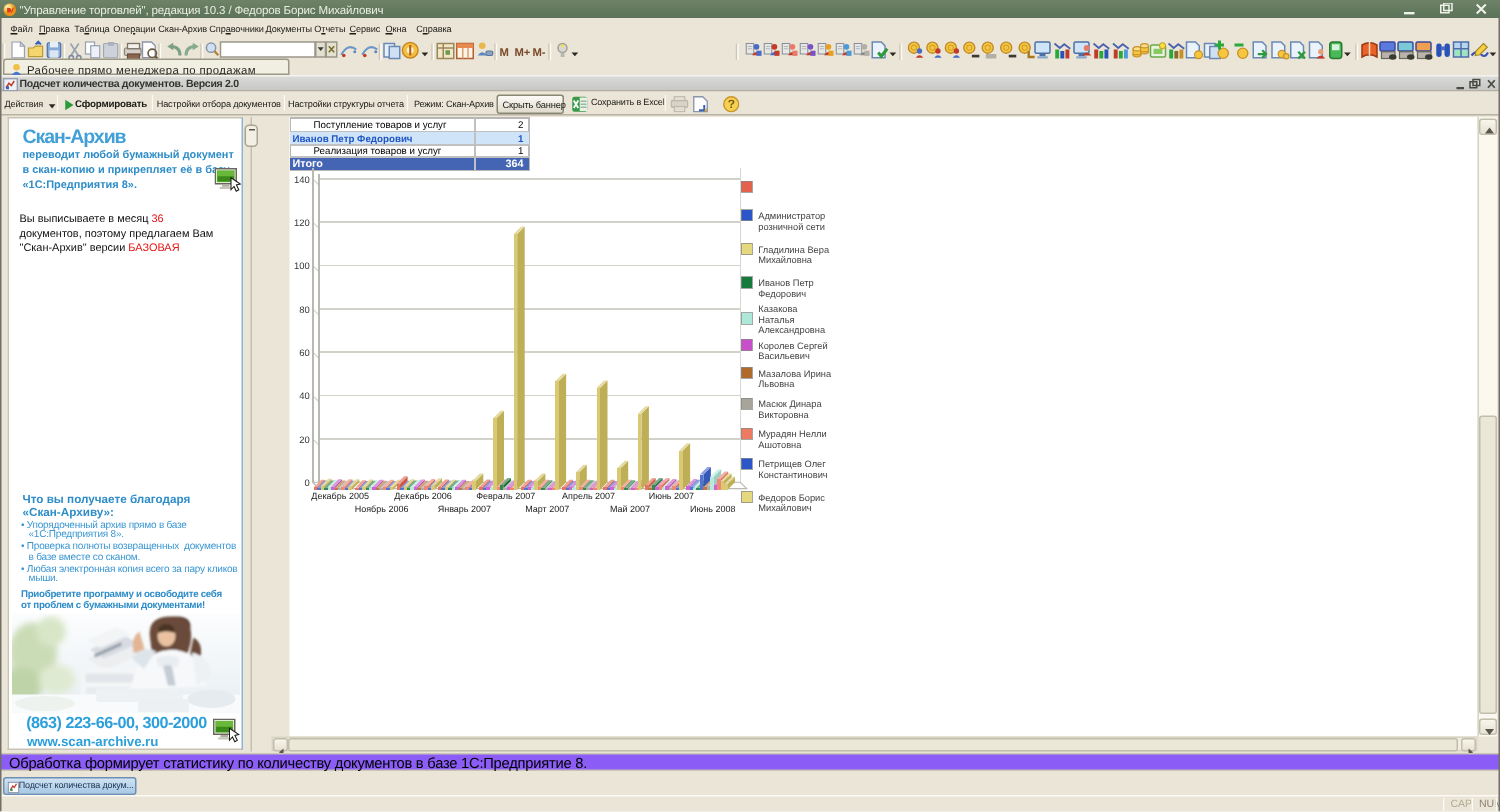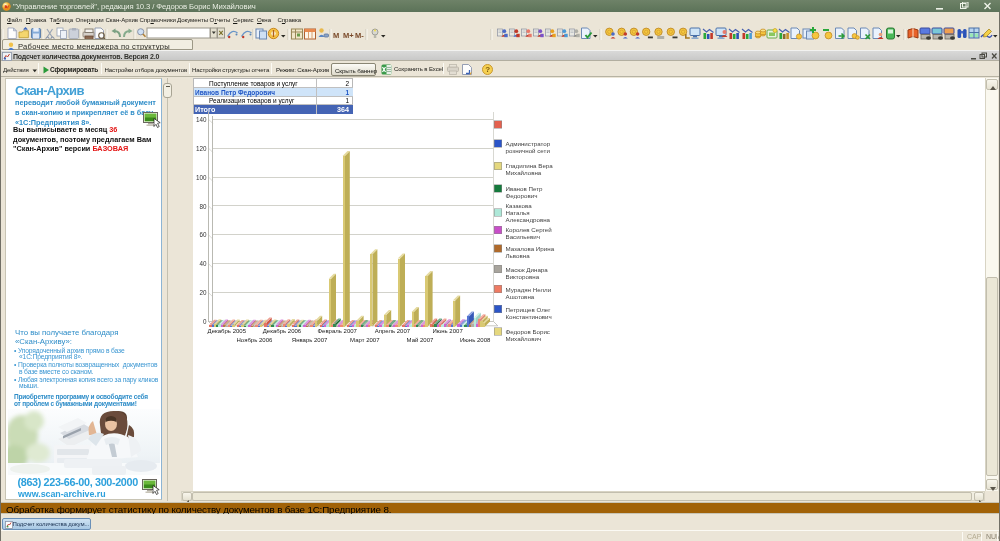--- a/index.html
+++ b/index.html
@@ -15,35 +15,35 @@
 #tab1{left:2px;top:39px;width:191px;height:11px;background:#f1eee2;border:1px solid #9c9886;border-radius:2px 2px 0 0}
 #tab1 .txt{position:absolute;left:15px;top:1.5px;font-size:7.6px;color:#2a2a24;white-space:nowrap;letter-spacing:0.25px}
 #caption{left:0;top:50px;width:1000px;height:11px;background:linear-gradient(180deg,#d9d9d8 0%,#cfcfce 60%,#c8c8c7 100%);border-top:1px solid #f2f2f0;border-bottom:1px solid #b2aea0}
 #caption .txt{position:absolute;left:13px;top:1.5px;font-size:7px;font-weight:bold;color:#33332e;white-space:nowrap;letter-spacing:-0.2px}
 #rtoolbar{left:0;top:61px;width:1000px;height:16px;background:#ebe5d7;border-bottom:1px solid #b7b3a3}
 #rtoolbar .it{position:absolute;top:4.5px;font-size:6.1px;color:#1a1a16;white-space:nowrap;letter-spacing:-0.12px}
 #rtoolbar .sp{position:absolute;top:2px;height:11px;width:1px;background:#cbc7b8;border-right:1px solid #fbfaf4}
 #banner{left:5px;top:78px;width:157px;height:422px;background:#fff;border:1px solid #c8c4b4;border-right:1px solid #8cb4d4}
 #banner .h1{position:absolute;left:9px;top:4px;font-size:13px;color:#42a0d6;font-weight:bold;letter-spacing:-0.7px}
 #banner .p1{position:absolute;left:9px;top:19px;font-size:7.3px;line-height:9.9px;font-weight:bold;color:#2e8dc8;white-space:nowrap}
-#banner .p2{position:absolute;left:7px;top:46px;font-size:7.3px;line-height:9.5px;font-weight:bold;color:#111;white-space:nowrap}
+#banner .p2{position:absolute;left:7px;top:62px;font-size:7.3px;line-height:9.5px;font-weight:normal;color:#111;white-space:nowrap}
 #banner .p2 .r{color:#e31515}
-#banner .h2{position:absolute;left:9px;top:249px;font-size:7.8px;line-height:9px;font-weight:normal;color:#2e8dc8;white-space:nowrap}
+#banner .h2{position:absolute;left:9px;top:249px;font-size:7.8px;line-height:9px;font-weight:bold;color:#2e8dc8;white-space:nowrap}
 #banner .ul{position:absolute;left:8px;top:269px;font-size:6.7px;line-height:6.4px;color:#3a96d2;letter-spacing:-0.15px}
 #banner .ul div{margin-bottom:1.6px;white-space:nowrap}
 #banner .p3{position:absolute;left:8px;top:314px;font-size:6.5px;line-height:7px;font-weight:bold;color:#2e8dc8;white-space:nowrap;letter-spacing:-0.2px}
 #banner .phone{position:absolute;left:11.5px;top:397px;font-size:10.8px;font-weight:bold;color:#2da0dc;letter-spacing:-0.35px;white-space:nowrap}
 #banner .url{position:absolute;left:12px;top:410px;font-size:8.9px;color:#2da0dc;letter-spacing:-0.05px;font-weight:bold}
 #split{left:167px;top:78px;width:1px;height:423px;background:#c4c0b0}
 #splith{left:163px;top:83px;width:9px;height:15px;background:#f2efe3;border:1px solid #a8a494;border-radius:3px}
 #report{left:193px;top:78px;width:792px;height:413px;background:#fff}
 #vsb{left:985px;top:78px;width:13px;height:413px;background:#faf8ef;border-left:1px solid #d8d4c4}
 #hsb{left:181px;top:491px;width:804px;height:10px;background:#f1eee1;border:1px solid #d8d4c4}
 .sbtn{position:absolute;background:linear-gradient(180deg,#f8f6ec,#e6e2d2);border:1px solid #c2beae;border-radius:2px}
-#hint{left:0;top:502px;width:1000px;height:12px;background:#a16207;border-top:1px solid #c8c4b4;border-bottom:1px solid #c8c4b4}
+#hint{left:0;top:502px;width:1000px;height:12px;background:#8b5cf6;border-top:1px solid #c8c4b4;border-bottom:1px solid #c8c4b4}
 #hint .txt{position:absolute;left:6px;top:0.5px;font-size:9.8px;color:#000;letter-spacing:-0.15px}
 #taskrow{left:0;top:514px;width:1000px;height:16px;background:#ebe5d7}
 #taskbtn{left:2px;top:518px;width:89px;height:12px;background:linear-gradient(180deg,#cfe3f3,#a8c8e4);border:1px solid #6a90b8;border-radius:2px}
 #taskbtn .txt{position:absolute;left:9.5px;top:2px;font-size:6px;color:#1a3050;white-space:nowrap;letter-spacing:-0.1px}
 #statusbar{left:0;top:530px;width:1000px;height:11px;background:#ebe5d7;border-top:1px solid #fbfaf4}
 #statusbar .cell{position:absolute;top:1.5px;font-size:7px;color:#b3ab90}
 #framel{left:0;top:12px;width:1px;height:529px;background:#716f66}
 #framer{left:999px;top:12px;width:1px;height:529px;background:#716f66}
 </style></head>
 <body>
@@ -313,21 +313,21 @@
 <path d="M981 11 q3 -4 6 -1 t5 -1" stroke="#3a52b0" stroke-width="1.4" fill="none"></path>
     <path d="M989 3 l2.5 2.5 l-5 5 l-3 0.5 l0.5 -3 z" fill="#f4d048" stroke="#a88820" stroke-width="0.8"></path>
 <path d="M993 9 h4.5 l-2.25 2.5 z" fill="#2a2a24"></path>
 </svg>
 <div class="abs" id="tabrow"></div>
 <div class="abs" id="tab1">
   <svg class="abs" style="left:4px;top:1.5px" width="9" height="9">
       <circle cx="4" cy="2.8" r="2.2" fill="#f0c048"></circle>
       <path d="M0.5 8.5 q3.5 -5.5 7 0 z" fill="#4a78c8"></path>
     </svg>
-  <span class="txt">Рабочее место менеджера по структуры</span>
+  <span class="txt">Рабочее прямо менеджера по продажам</span>
 </div>
 <div class="abs" id="caption">
   <svg class="abs" style="left:2px;top:1px" width="10" height="9">
       <rect x="0.5" y="0.5" width="9" height="8" fill="#eef2f6" stroke="#8a94a8" stroke-width="0.8"></rect>
       <path d="M2 6.5 l2 -3 l1.5 1.5 l2 -3" stroke="#c23a2a" stroke-width="1" fill="none"></path>
       <rect x="2" y="5.5" width="2" height="2" fill="#3a62b8"></rect>
     </svg>
   <span class="txt">Подсчет количества документов. Версия 2.0</span>
   <svg class="abs" style="left:970px;top:1px" width="28" height="9">
     <rect x="1" y="6" width="5" height="1.5" fill="#4a4a42"></rect>

